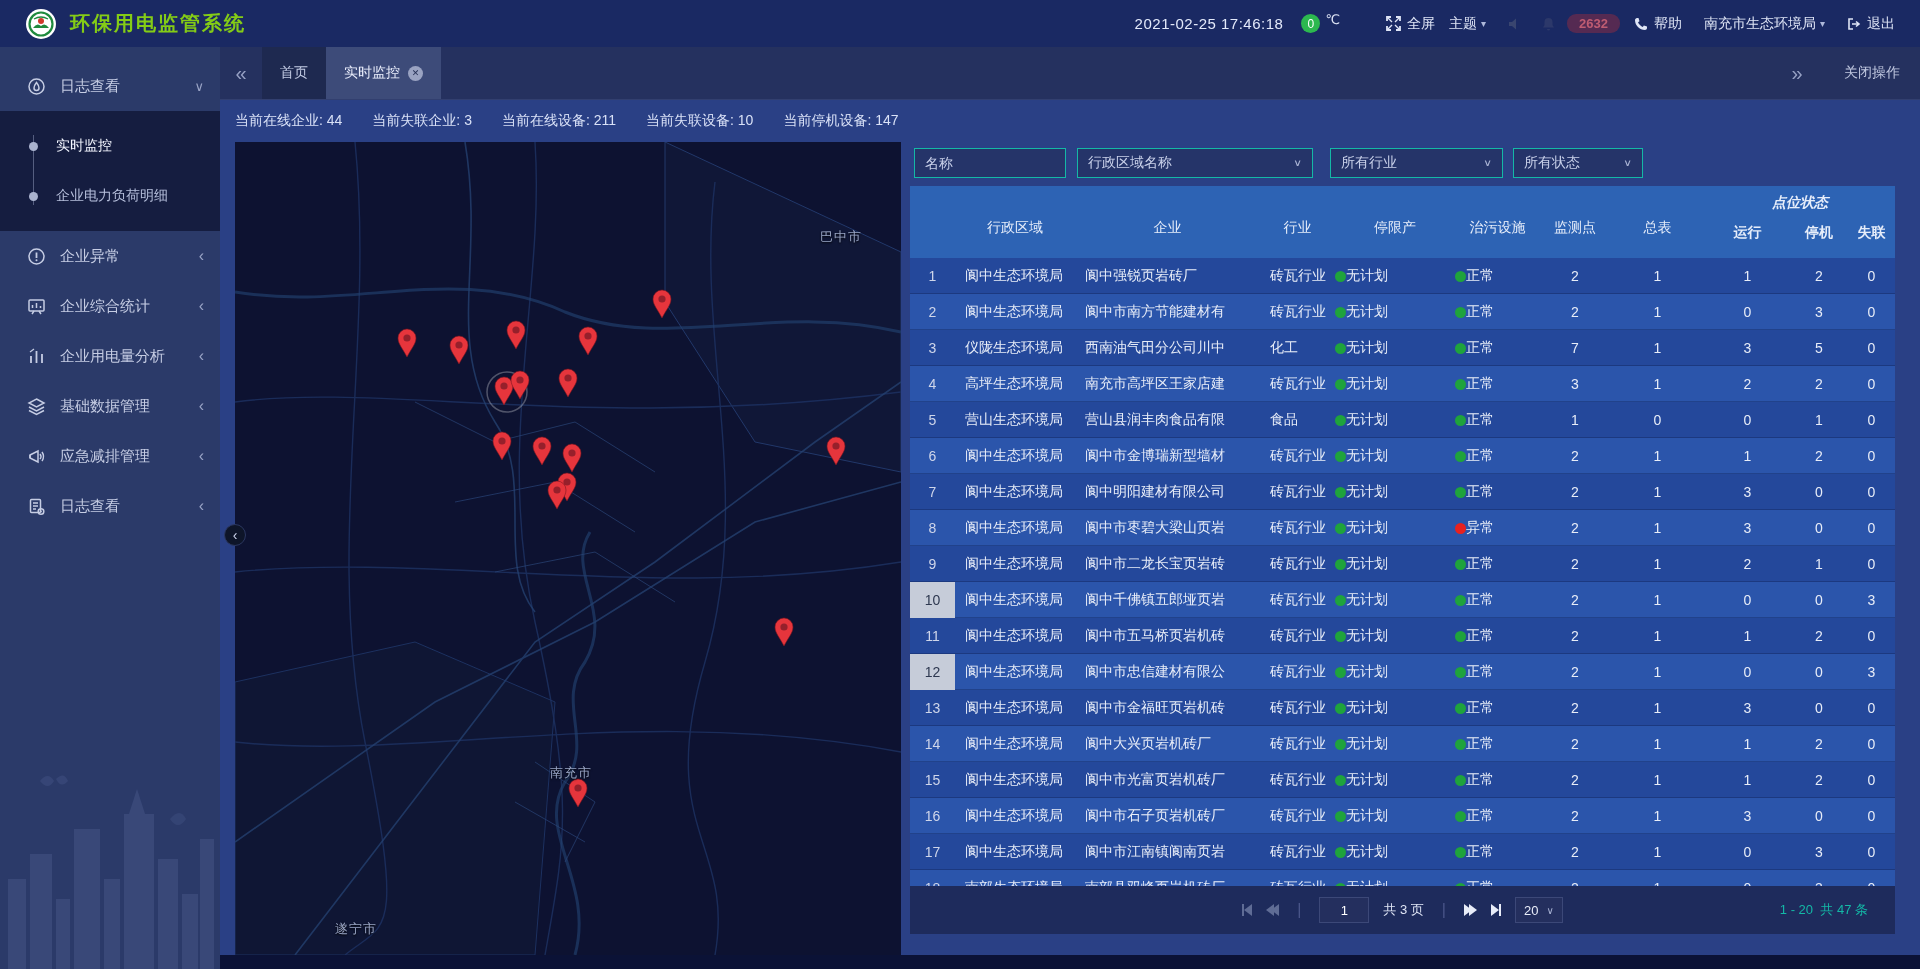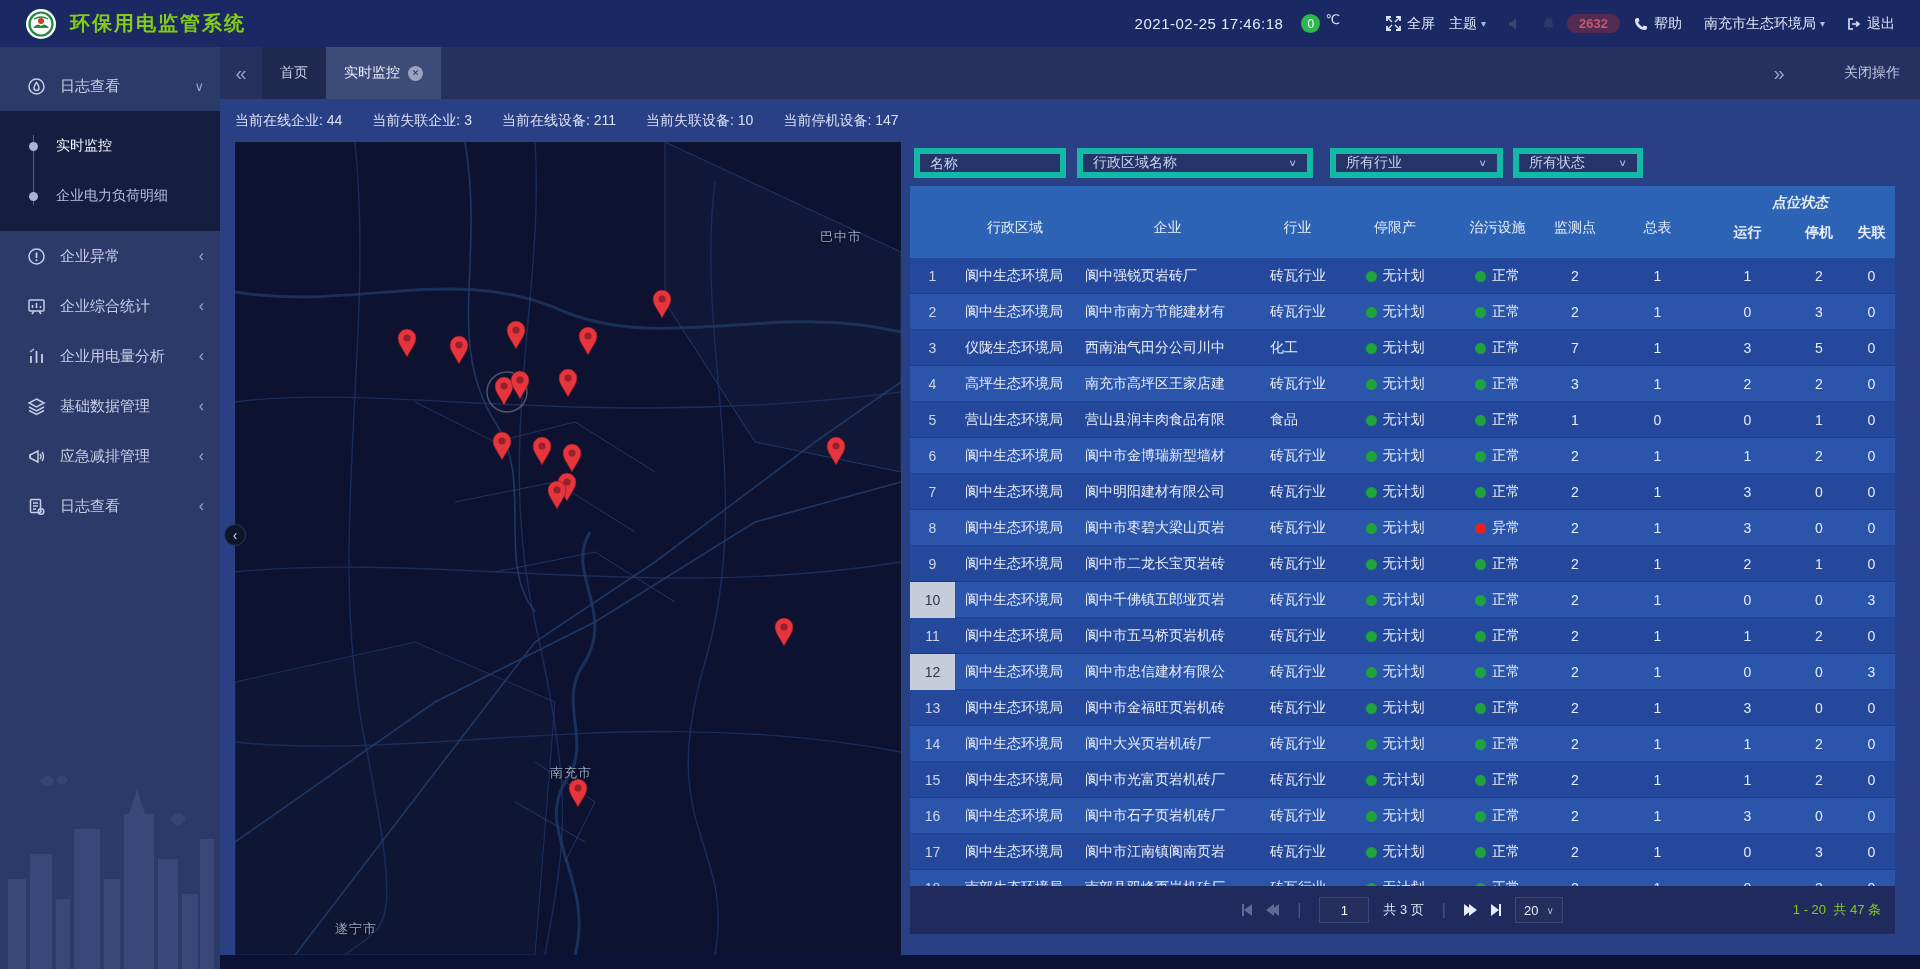--- a/index.html
+++ b/index.html
@@ -42,40 +42,40 @@
 
   
   .tabbar{position:absolute;left:220px;top:47px;width:1700px;height:53px;background:#25315f;
       display:flex;align-items:stretch;z-index:10;border-bottom:1px solid #323f6f}
   .tb-arrow{width:42px;display:flex;align-items:center;justify-content:center;color:#97a1c4;font-size:20px;cursor:pointer}
   .tab{display:flex;align-items:center;justify-content:center;padding:0 18px;font-size:14px;color:#c3cbe4;cursor:pointer;background:#1e2950}
   .tab.active{background:#3d4b79;color:#e9edfb}
   .tab .close{width:15px;height:15px;margin-left:8px;border-radius:50%;background:#9aa3c2;color:#273257;
       font-size:9px;display:flex;align-items:center;justify-content:center;font-weight:bold}
   .tb-right{margin-left:auto;display:flex;align-items:center;padding-right:20px}
-  .tb-right .ops{color:#c0c8e0;font-size:14px;margin-left:44px;cursor:pointer}
+  .tb-right .ops{color:#c0c8e0;font-size:14px;margin-left:26px;cursor:pointer}
 
   
   .content{position:absolute;left:220px;top:100px;width:1700px;height:869px;background:#2a4085}
   .stats{position:absolute;left:15px;top:12px;display:flex;gap:30px;color:#d9e1f7;font-size:14px}
   .stat-item{white-space:nowrap}
 
   
   .map{position:absolute;left:15px;top:42px;width:666px;height:813px;background:#0d1231;overflow:visible}
   .map svg.roads{position:absolute;left:0;top:0}
   .map-label{position:absolute;color:#9aa6c6;font-size:13px;letter-spacing:1px;text-shadow:0 1px 2px #000}
   .pin{position:absolute;width:22px;height:30px;margin-left:-11px;margin-top:-28px}
   .collapse-handle{position:absolute;left:-11px;top:382px;width:22px;height:22px;border-radius:50%;
       background:#0e1529;border:1px solid #2b3760;color:#cfd6ee;display:flex;align-items:center;
       justify-content:center;font-size:14px;cursor:pointer;z-index:5}
 
   
   .rpanel{position:absolute;left:690px;top:42px;width:985px;height:813px}
   .filters{position:absolute;left:0;top:6px;height:30px;width:100%}
-  .ffield{position:absolute;height:30px;background:#253469;border:6px solid #14b8a6;color:#c9d1ea;
+  .ffield{position:absolute;height:30px;background:#253469;border:1px solid #14b8a6;color:#c9d1ea;
       font-size:14px;display:flex;align-items:center;padding:0 10px;cursor:pointer}
   .ffield input{background:transparent;border:none;outline:none;color:#c9d1ea;font-size:14px;width:100%}
   .ffield input::placeholder{color:#c9d1ea}
   .ffield .chev{margin-left:auto;color:#aab4d4;font-size:12px;transform:scaleY(.8)}
   .f-name{left:4px;width:152px}
   .f-region{left:167px;width:236px}
   .f-industry{left:420px;width:173px}
   .f-status{left:603px;width:130px}
 
   .grid-cols{display:grid;grid-template-columns:45px 120px 185px 75px 120px 85px 70px 95px 85px 58px 47px}
@@ -88,39 +88,39 @@
 
   .tbody{position:absolute;left:0;top:116px;width:985px;height:628px;overflow:hidden}
   .trow{height:36px;align-items:center;color:#e8edf8;font-size:14px;border-bottom:1px solid rgba(8,18,56,.28)}
   .trow:nth-child(odd){background:#24489b}
   .trow:nth-child(even){background:#2b55ab}
   .cell{overflow:hidden;white-space:nowrap}
   .c-idx{text-align:center;color:#cfd6ea;height:36px;line-height:36px}
   .c-idx.hl{background:#c6ccd9;color:#2e3850}
   .c-left{padding-left:10px}
   .c-center{text-align:center}
-  .statuscell{display:flex;align-items:center;justify-content:center;gap:6px}
+  .statuscell{display:flex;align-items:center;justify-content:flex-start;}
   .sdot{width:11px;height:11px;border-radius:50%;flex:0 0 auto}
   .sdot.g{background:#1fa33c}.sdot.r{background:#e8211f}
 
   
   .pager{position:absolute;left:0;top:744px;width:985px;height:48px;background:#1e2b5c;
       display:flex;align-items:center;justify-content:center;color:#dfe5f5;font-size:13px}
   .pg-group{display:flex;align-items:center;gap:14px}
   .pg-sep{color:#4a568a;font-size:16px;margin:0 4px}
   .pg-ic{display:flex;align-items:center;cursor:pointer}
   .tri{width:0;height:0;border-top:6px solid transparent;border-bottom:6px solid transparent}
   .tri.l{border-right:8px solid #5f6c95}.tri.r{border-left:8px solid #e8ecf8}
   .bar{width:2px;height:12px}
   .bar.dis{background:#5f6c95}.bar.en{background:#e8ecf8}
   .pg-input{width:50px;height:26px;background:#242f5e;border:1px solid #3c4878;color:#fff;
       text-align:center;font-size:13px}
   .pg-select{height:26px;background:#242f5e;border:1px solid #3c4878;color:#e8ecf8;
       display:flex;align-items:center;padding:0 8px;gap:8px;cursor:pointer}
-  .pg-right{position:absolute;right:14px;color:#84cc16}
+  .pg-right{position:absolute;right:27px;color:#14b8a6}
 
   .bottom-strip{position:absolute;left:220px;right:0;bottom:0;height:14px;background:#0b1236}
 </style>
 </head>
 <body>
 
 <div class="page">
 
   <header class="hdr">
     <div class="logo">

